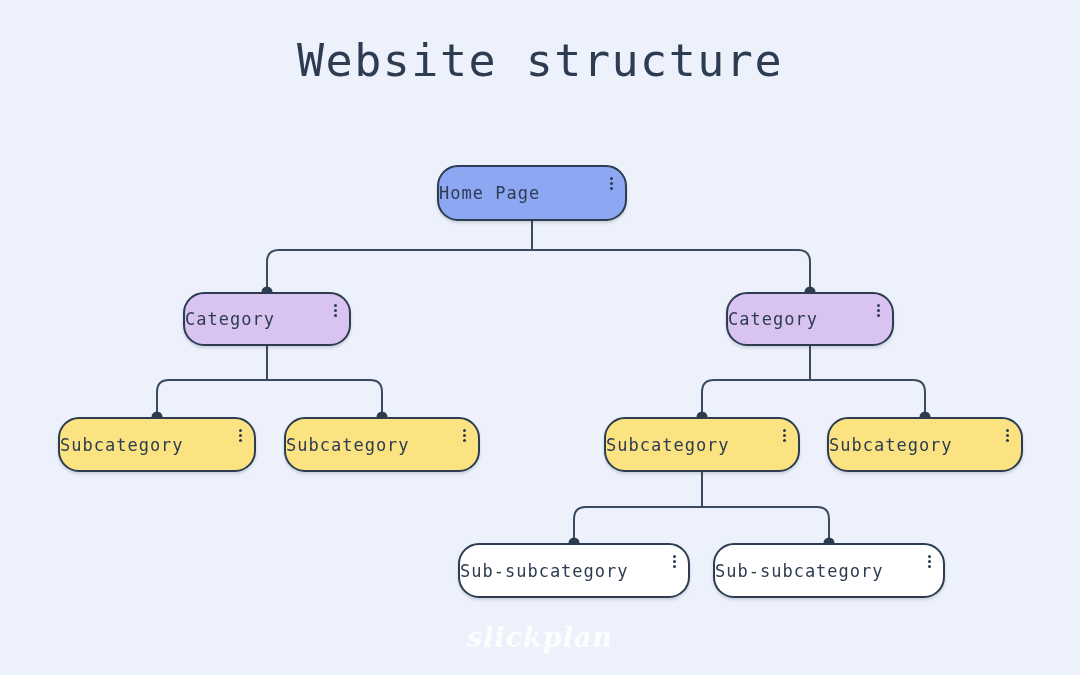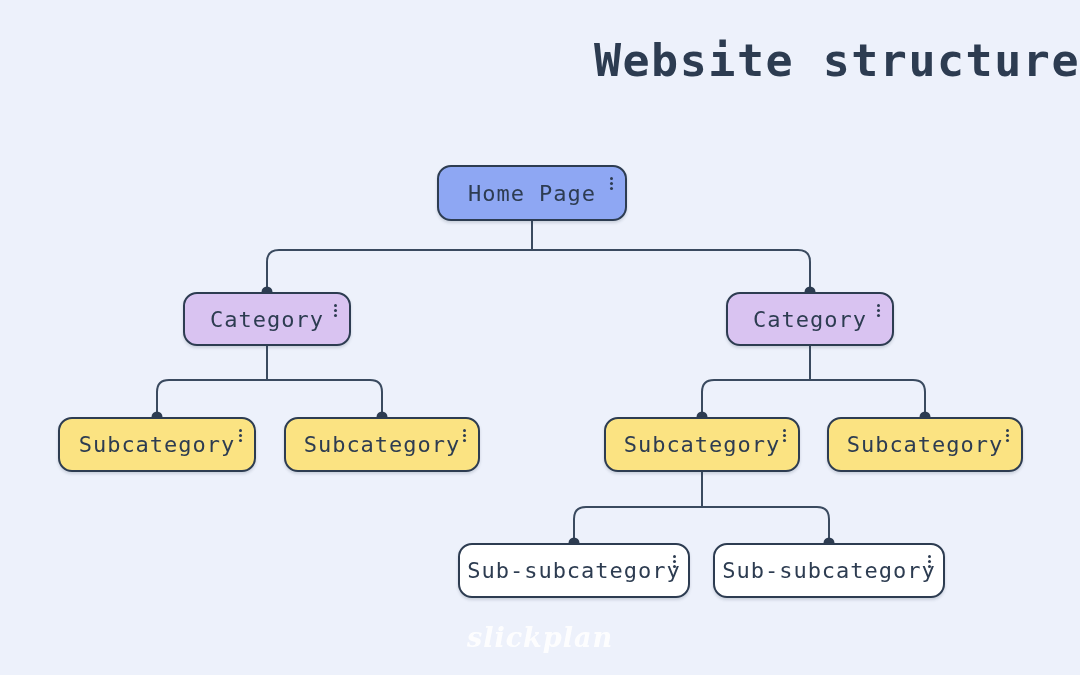--- a/index.html
+++ b/index.html
@@ -7,47 +7,47 @@
     position: relative;
     width: 1080px;
     height: 675px;
     overflow: hidden;
     background: var(--background, #edf1fb);
     font-family: "DejaVu Sans Mono", "Liberation Mono", monospace;
   }
   .title {
     position: absolute;
     top: 34px; left: 0; width: 100%;
-    text-align: right;
+    text-align: center;
     font-size: 45px;
-    font-weight: bold;
+    font-weight: normal;
     letter-spacing: 1.5px;
     color: var(--ink, #2d3c51);
   }
   .connectors {
     position: absolute;
     top: 0; left: 0;
     pointer-events: none;
   }
   .connectors path {
     fill: none;
     stroke: var(--line, #3a4a5f);
     stroke-width: 2;
   }
   .connectors circle { fill: var(--ink, #2d3c51); }
   .node {
     position: absolute;
     box-sizing: border-box;
     border: 2px solid var(--ink, #2d3c51);
-    border-radius: 14px;
+    border-radius: 21px;
     display: flex;
     align-items: center;
-    justify-content: center;
+    justify-content: flex-start;
     color: var(--ink, #2d3c51);
-    font-size: 22px;
+    font-size: 17px;
     letter-spacing: 1px;
     box-shadow: 0 2px 3px rgba(45, 60, 81, 0.18);
     cursor: pointer;
   }
   .kebab {
     position: absolute;
     top: 10px; right: 12px;
     width: 3px; height: 3px;
     border-radius: 50%;
     background: var(--ink, #2d3c51);

